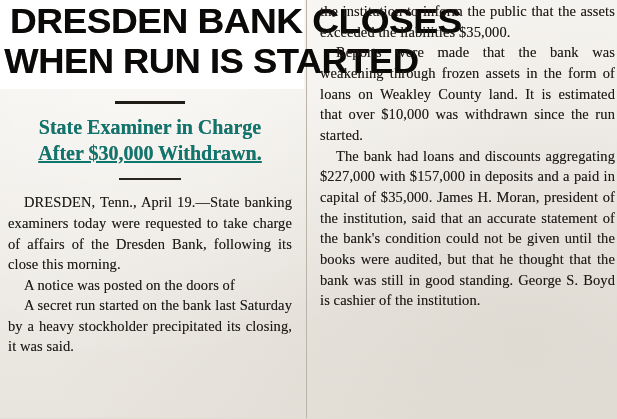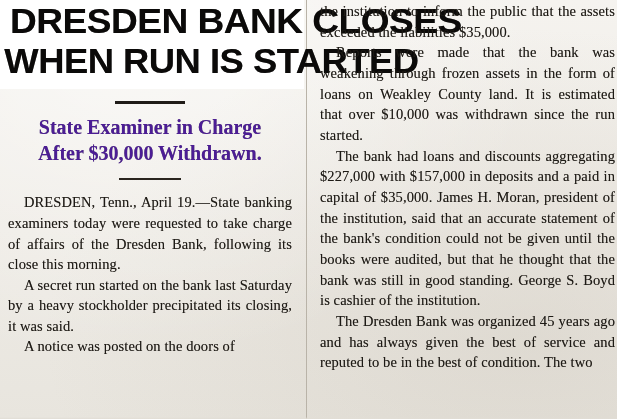--- a/index.html
+++ b/index.html
@@ -92,24 +92,24 @@
     background: #201c18;
     margin: 12px auto 10px auto;
   }
 
   .deck {
     font-family: "Liberation Serif", serif;
     font-size: 20px;
     line-height: 1.32;
     text-align: center;
     margin: 0 0 2px 0;
-    color: #4c1d95;
+    color: #0f766e;
   }
   .deck .d1 { display: block; }
-  .deck .d2 { display: block; }
+  .deck .d2 { display: block; text-decoration: underline; }
 
   .divider2 {
     width: 62px;
     height: 2px;
     background: #2a251f;
     margin: 12px auto 12px auto;
   }
 
   
   .body-text p {
@@ -166,28 +166,27 @@
 
     <h2 class="deck">
       <span class="d1">State Examiner in Charge</span>
       <span class="d2">After $30,000 Withdrawn.</span>
     </h2>
 
     <div class="divider2"></div>
 
     <div class="body-text">
       <p class="indent">DRESDEN, Tenn., April 19.—State banking examiners today were requested to take charge of affairs of the Dresden Bank, following its close this morning.</p>
+      <p class="indent">A notice was posted on the doors of</p>
       <p class="indent">A secret run started on the bank last Saturday by a heavy stockholder precipitated its closing, it was said.</p>
-      <p class="indent">A notice was posted on the doors of</p>
     </div>
   </div>
 
   <div class="col" id="col-right">
     <div class="body-text">
       <p class="top-para">the institution to inform the public that the assets exceeded the liabilities $35,000.</p>
       <p class="indent">Reports were made that the bank was weakening through frozen assets in the form of loans on Weakley County land. It is estimated that over $10,000 was withdrawn since the run started.</p>
       <p class="indent">The bank had loans and discounts aggregating $227,000 with $157,000 in deposits and a paid in capital of $35,000. James H. Moran, president of the institution, said that an accurate statement of the bank's condition could not be given until the books were audited, but that he thought that the bank was still in good standing. George S. Boyd is cashier of the institution.</p>
-      <p class="indent">The Dresden Bank was organized 45 years ago and has always given the best of service and reputed to be in the best of condition. The two</p>
     </div>
   </div>
 
   <div class="clip-bottom"></div>
 </div>
 
 </body></html>

